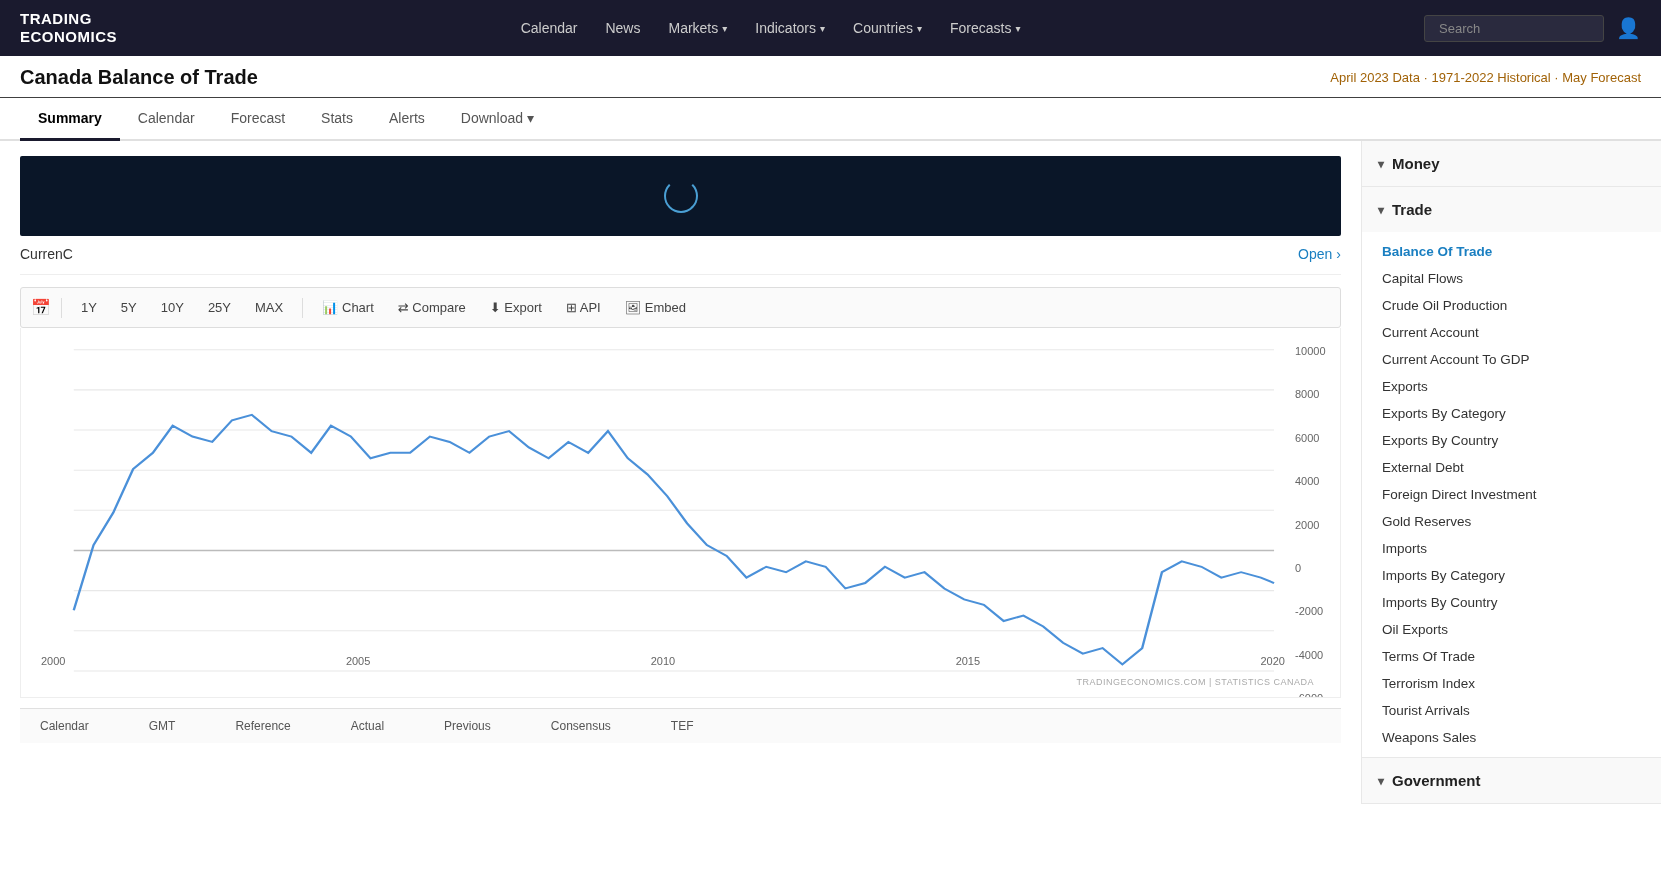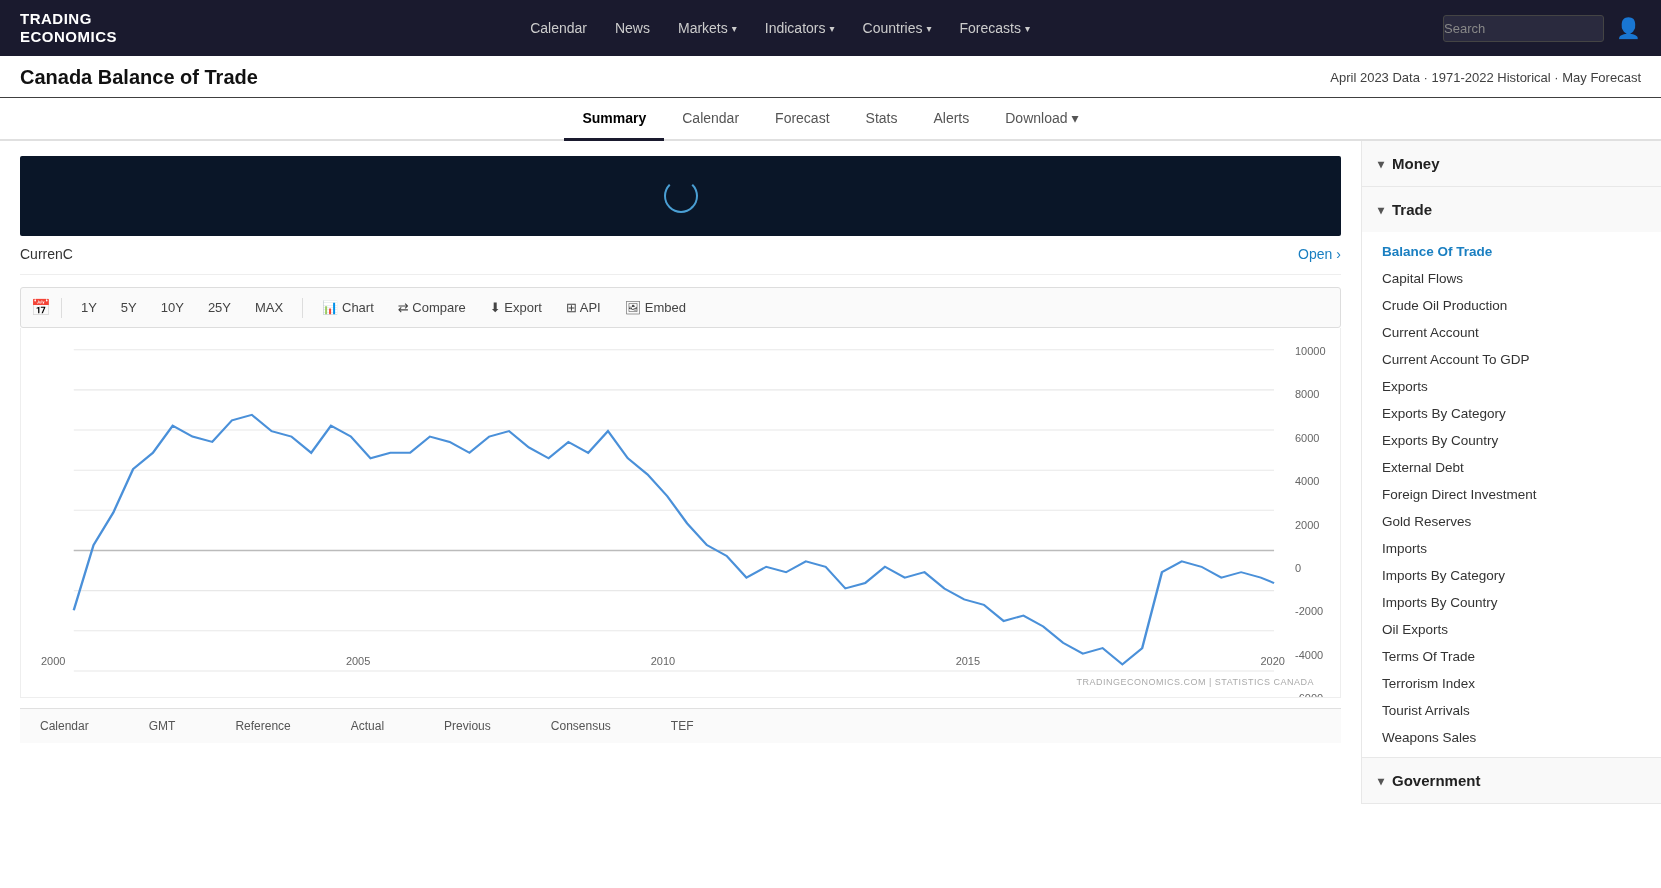--- a/index.html
+++ b/index.html
@@ -43,24 +43,24 @@
     .nav-link .chevron { font-size: 10px; }
     .header-right {
       display: flex;
       align-items: center;
       gap: 12px;
     }
     .search-box {
       background: #2a2a3e;
       border: 1px solid #444;
       border-radius: 3px;
-      padding: 5px 0;
+      padding: 5px 14px;
       color: #ccc;
       font-size: 13px;
-      width: 161px;
+      width: 180px;
       outline: none;
     }
     .search-box::placeholder { color: #888; }
     .user-icon {
       color: #ccc;
       font-size: 20px;
       cursor: pointer;
     }
 
     
@@ -71,30 +71,29 @@
       padding: 10px 20px 8px;
       border-bottom: 1px solid #404040;
     }
     .page-title {
       font-size: 20px;
       font-weight: bold;
       color: #111;
     }
     .page-subtitle {
       font-size: 13px;
-      color: #404040;
+      color: #a16207;
     }
 
     
     .tabs-bar {
       display: flex;
       padding: 0 20px;
       border-bottom: 2px solid #e0e0e0;
       gap: 0;
-      justify-content: center;
     }
     .tab {
       padding: 12px 18px;
       font-size: 14px;
       color: #555;
       cursor: pointer;
       border-bottom: 3px solid transparent;
       margin-bottom: -2px;
       white-space: nowrap;
     }

